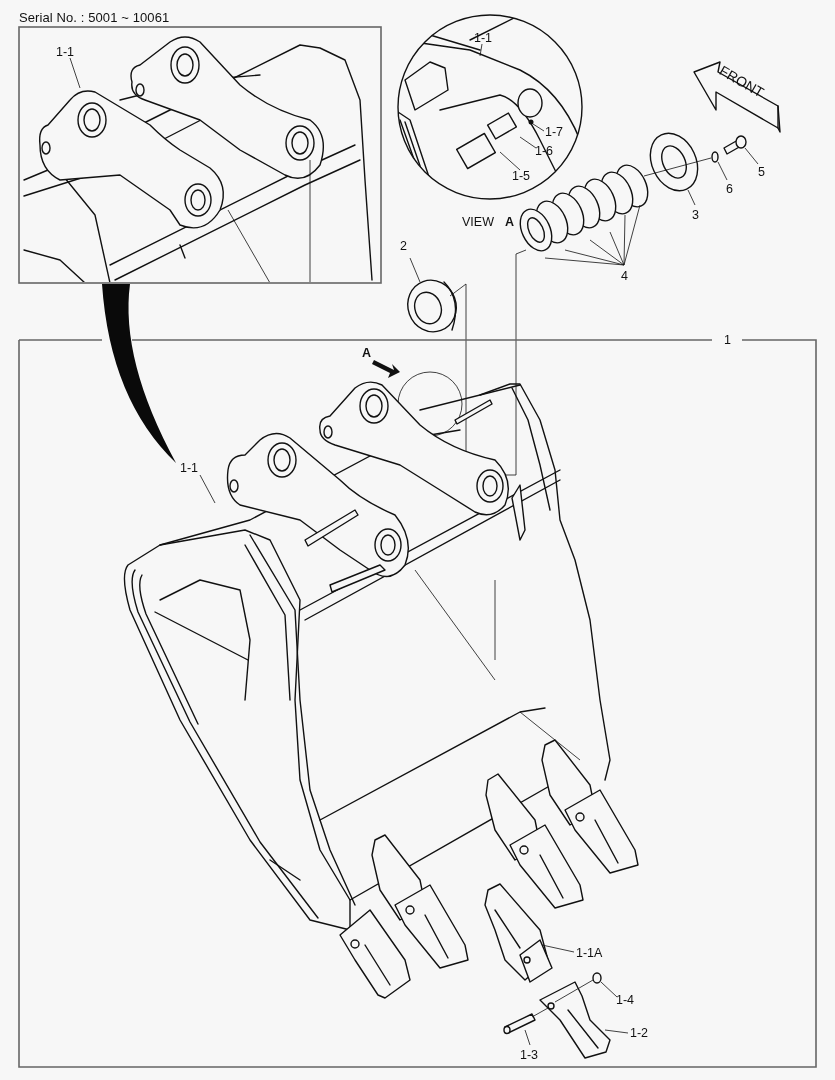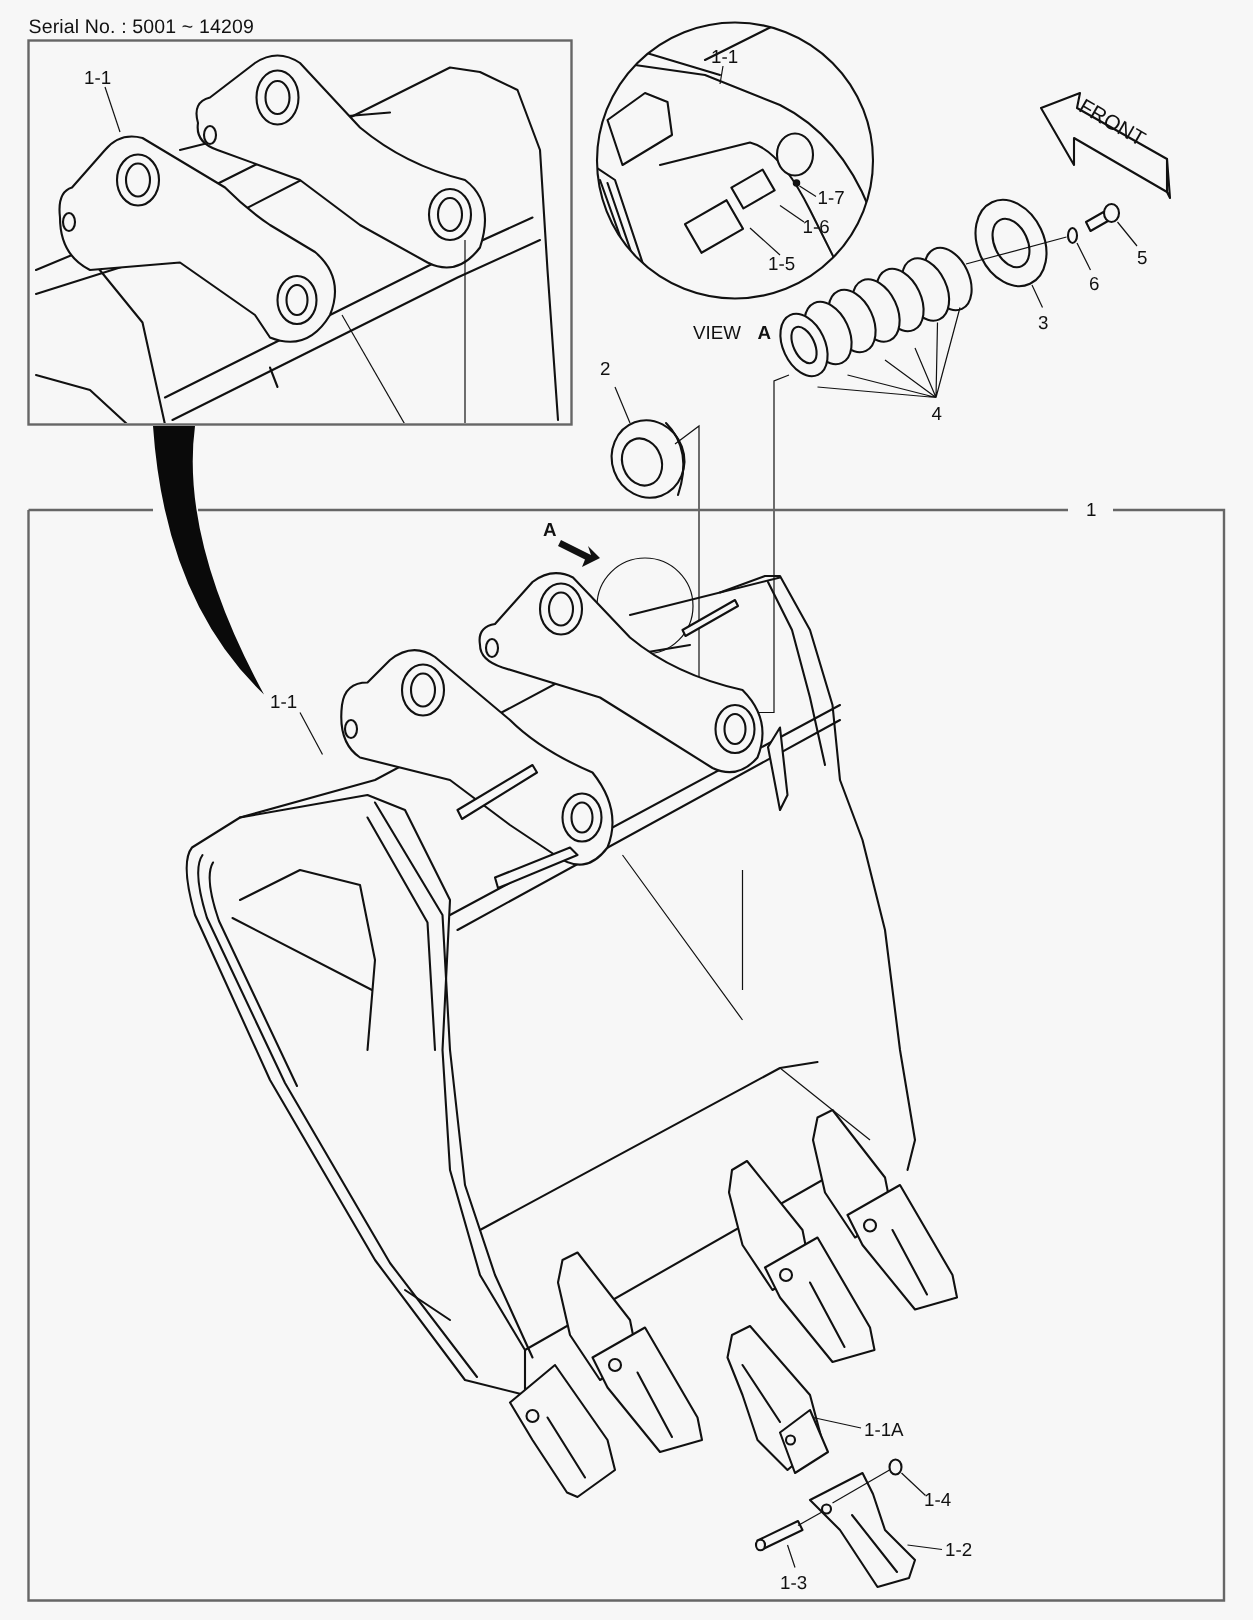--- a/index.html
+++ b/index.html
@@ -10,21 +10,21 @@
   .lbl { font-family: "Liberation Sans", sans-serif; font-size: 12.5px; fill: #111; }
   .lblb { font-family: "Liberation Sans", sans-serif; font-size: 12.5px; font-weight: bold; fill: #111; }
   .ln { fill: none; stroke: #111; stroke-width: 1.4; stroke-linejoin: round; stroke-linecap: round; }
   .thin { fill: none; stroke: #111; stroke-width: 0.8; }
   .w { fill: #f7f7f7; stroke: #111; stroke-width: 1.4; stroke-linejoin: round; }
   .frame { fill: none; stroke: #666; stroke-width: 1.6; }
 </style>
 </head>
 <body>
 
-<div class="serial">Serial No. : 5001 ~ 14209</div>
+<div class="serial">Serial No. : 5001 ~ 10061</div>
 
 <svg width="835" height="1080" viewBox="0 0 835 1080">
 
   <g>
     <rect class="frame" x="19" y="27" width="362" height="256"></rect>
     <g clip-path="url(#insetClip)">
 
       <path class="ln" d="M24 180 L60 165 L230 80 L300 45 L320 48 L345 60 L360 100 L365 180 L372 280"></path>
       <path class="ln" d="M24 196 L100 172 L230 105"></path>
       <path class="ln" d="M60 172 L95 215 L110 283"></path>

